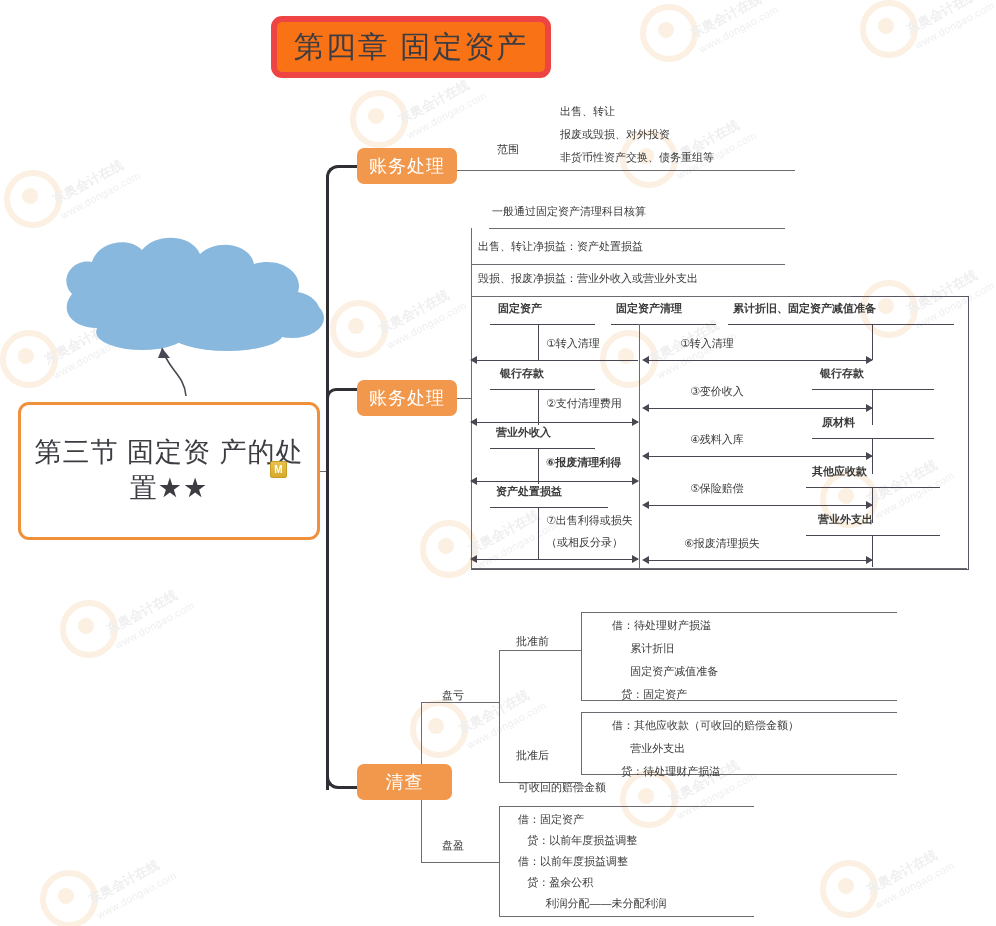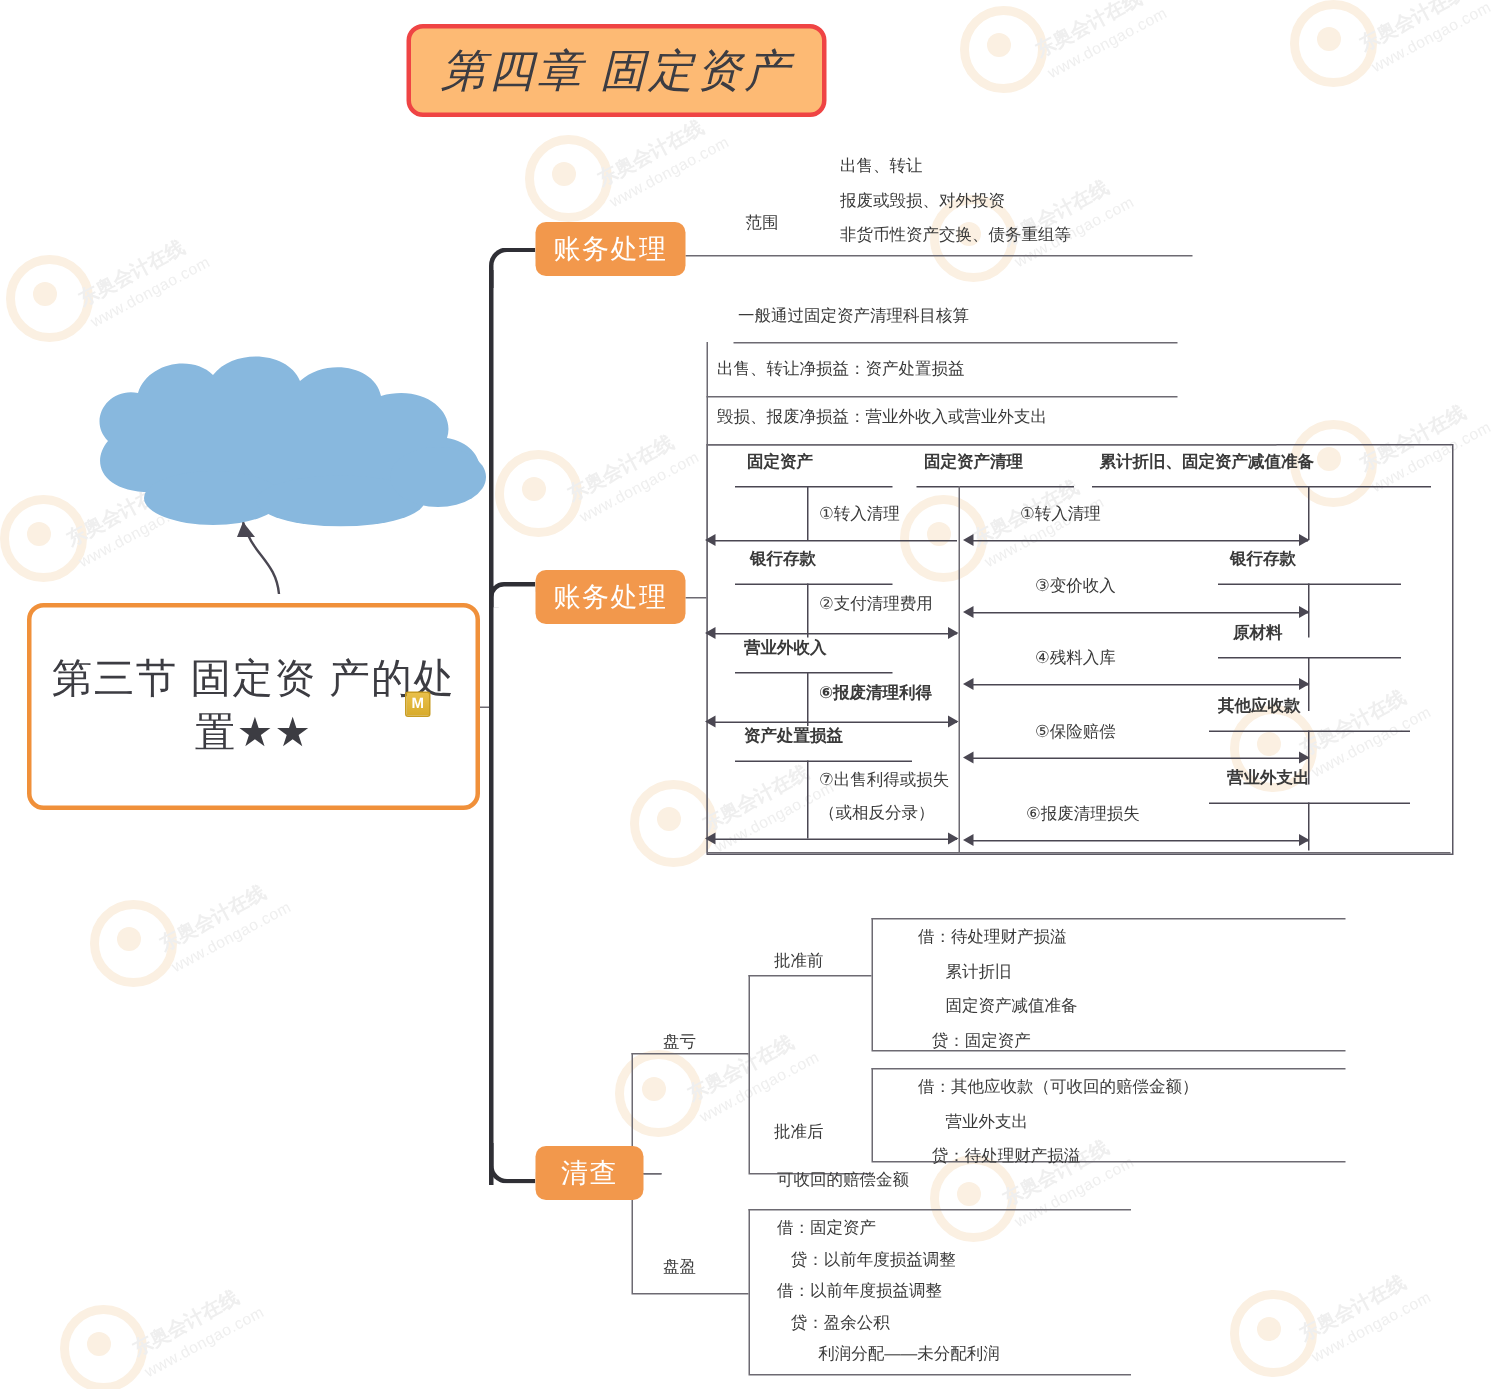--- a/index.html
+++ b/index.html
@@ -54,27 +54,26 @@
     position:absolute;
     border:3.4px solid #2f2f35;
     border-right:none;
     z-index:2;
     background:transparent;
   }
 
   
   .title-node{
     position:absolute;
-    border:3px solid #ef4444;
+    border:6px solid #ef4444;
     border-radius:11px;
-    background:#fdba74;
+    background:#f97316;
     display:flex;align-items:center;justify-content:center;
     z-index:6;
     box-sizing:border-box;
-    font-style:italic;
   }
   .title-node span{font-size:30px;color:#3c3c42;letter-spacing:2px;}
 
   .main-node{
     position:absolute;
     border:3px solid #f0903a;
     border-radius:11px;
     background:#fff;
     z-index:6;
     box-sizing:border-box;
@@ -353,21 +352,21 @@
   <div class="ah-r" style="left:866px;top:501px;"></div>
 
   <div class="txt t15 bold" style="left:818px;top:512px;">营业外支出</div>
   <div class="tbar" style="left:806px;top:535px;width:134px;"></div>
   <div class="tstem" style="left:872px;top:535px;height:32px;"></div>
   <div class="txt t15" style="left:684px;top:536px;">⑥报废清理损失</div>
   <div class="arrow-line" style="left:648px;top:560px;width:224px;"></div>
   <div class="ah-l" style="left:642px;top:556px;"></div>
   <div class="ah-r" style="left:866px;top:556px;"></div>
 
-  <div class="branch-node" style="left:357px;top:764px;width:72px;height:36px;">
+  <div class="branch-node" style="left:357px;top:764px;width:95px;height:36px;">
     <span>清查</span>
   </div>
   <div class="hl" style="left:429px;top:782px;width:12px;"></div>
 
   <div class="vl" style="left:421px;top:702px;height:160px;"></div>
   <div class="hl" style="left:421px;top:782px;width:20px;"></div>
 
   <div class="hl" style="left:421px;top:702px;width:78px;"></div>
   <div class="txt t15" style="left:442px;top:688px;">盘亏</div>
 

